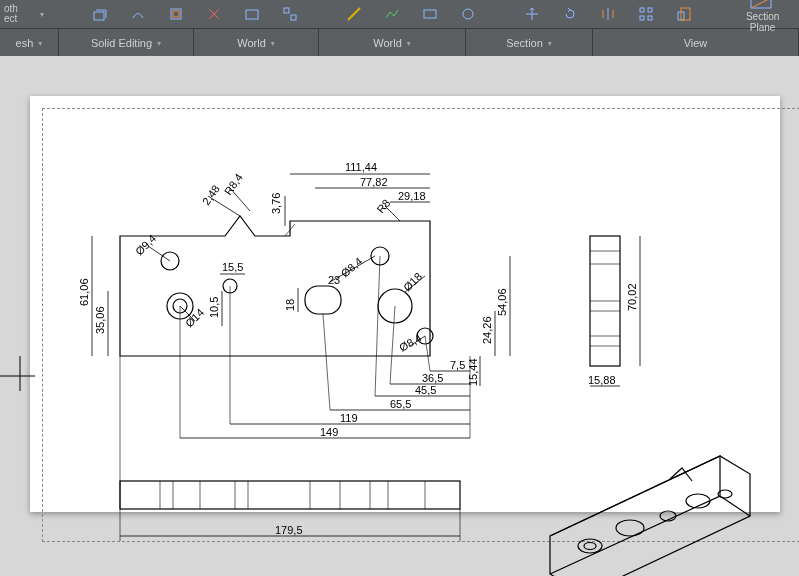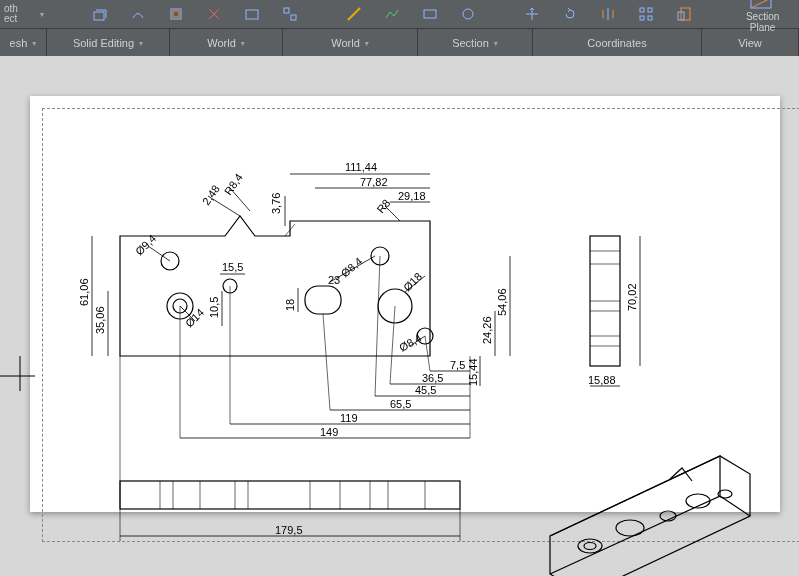--- a/index.html
+++ b/index.html
@@ -4,21 +4,21 @@
 <style>
   html,body{margin:0;padding:0;width:799px;height:576px;font-family:"Segoe UI",Tahoma,sans-serif;background:#a0a0a0;overflow:hidden}
   
   .ribbon{background:#5b5f62;color:#d8d8d8;font-size:11px}
   .ribbon-icons{height:28px;display:flex;align-items:center;padding:0 4px;gap:22px}
   .rib-ico{width:18px;height:18px;display:flex;align-items:center;justify-content:center;color:#c8d8ff}
   .sep{width:1px;height:22px;background:#3f4345;margin:0 2px}
   .big-btn{display:flex;flex-direction:column;align-items:center;color:#d0d0d0;font-size:10px;padding:0 6px}
   .big-btn .lbl{margin-top:1px;line-height:11px;text-align:center}
   .panel-row{height:28px;display:flex;border-top:1px solid #3a3d3f}
-  .panel{flex:0 0 auto;display:flex;align-items:center;justify-content:center;gap:5px;border-right:1px solid #3a3d3f;color:#d0d0d0;font-size:11px;padding:0 4px}
+  .panel{flex:0 0 auto;display:flex;align-items:center;justify-content:center;gap:5px;border-right:1px solid #3a3d3f;color:#d0d0d0;font-size:11px;padding:0 10px}
   .panel .arrow{font-size:8px;opacity:.6}
   .coord-select{background:#2f3234;border:1px solid #1e2022;height:18px;display:flex;align-items:center;gap:5px;padding:16px 6px;font-size:11px;color:#d0d0d0;border-radius:2px}
   .globe{width:12px;height:12px;border-radius:50%;background:radial-gradient(circle at 35% 35%,#7fc8ff 0,#2a6aaa 70%)}
   
   .canvas-wrap{position:absolute;left:0;top:56px;right:0;bottom:0;background:#d7d7d7}
   .paper{position:absolute;left:30px;top:40px;width:750px;height:416px;background:#fff;box-shadow:0 2px 6px rgba(0,0,0,.35)}
   .margin-line{position:absolute;border:1px dashed #888}
   .svg-draw{position:absolute;left:0;top:0}
   .dim-txt{font-family:Arial,sans-serif;font-size:11px;fill:#000}
   .dim-line{stroke:#000;stroke-width:.8;fill:none}
@@ -178,23 +178,20 @@
         <span class="arrow">▾</span>
       </div>
     <div class="panel" style="width:126px">
         <span>World</span>
         <span class="arrow">▾</span>
       </div>
     <div class="panel" style="width:106px">
         <span>Section</span>
         <span class="arrow">▾</span>
       </div>
-    <div class="panel" style="width:160px">
-        <span>Coordinates</span>
-      </div>
     <div class="panel" style="flex:1">
         <span>View</span>
       </div>
   </div>
 </div>
 
 <div class="canvas-wrap">
   <div class="paper">
     <div class="margin-line" style="left:12px;top:12px;right:-30px;bottom:-30px"></div>
 

